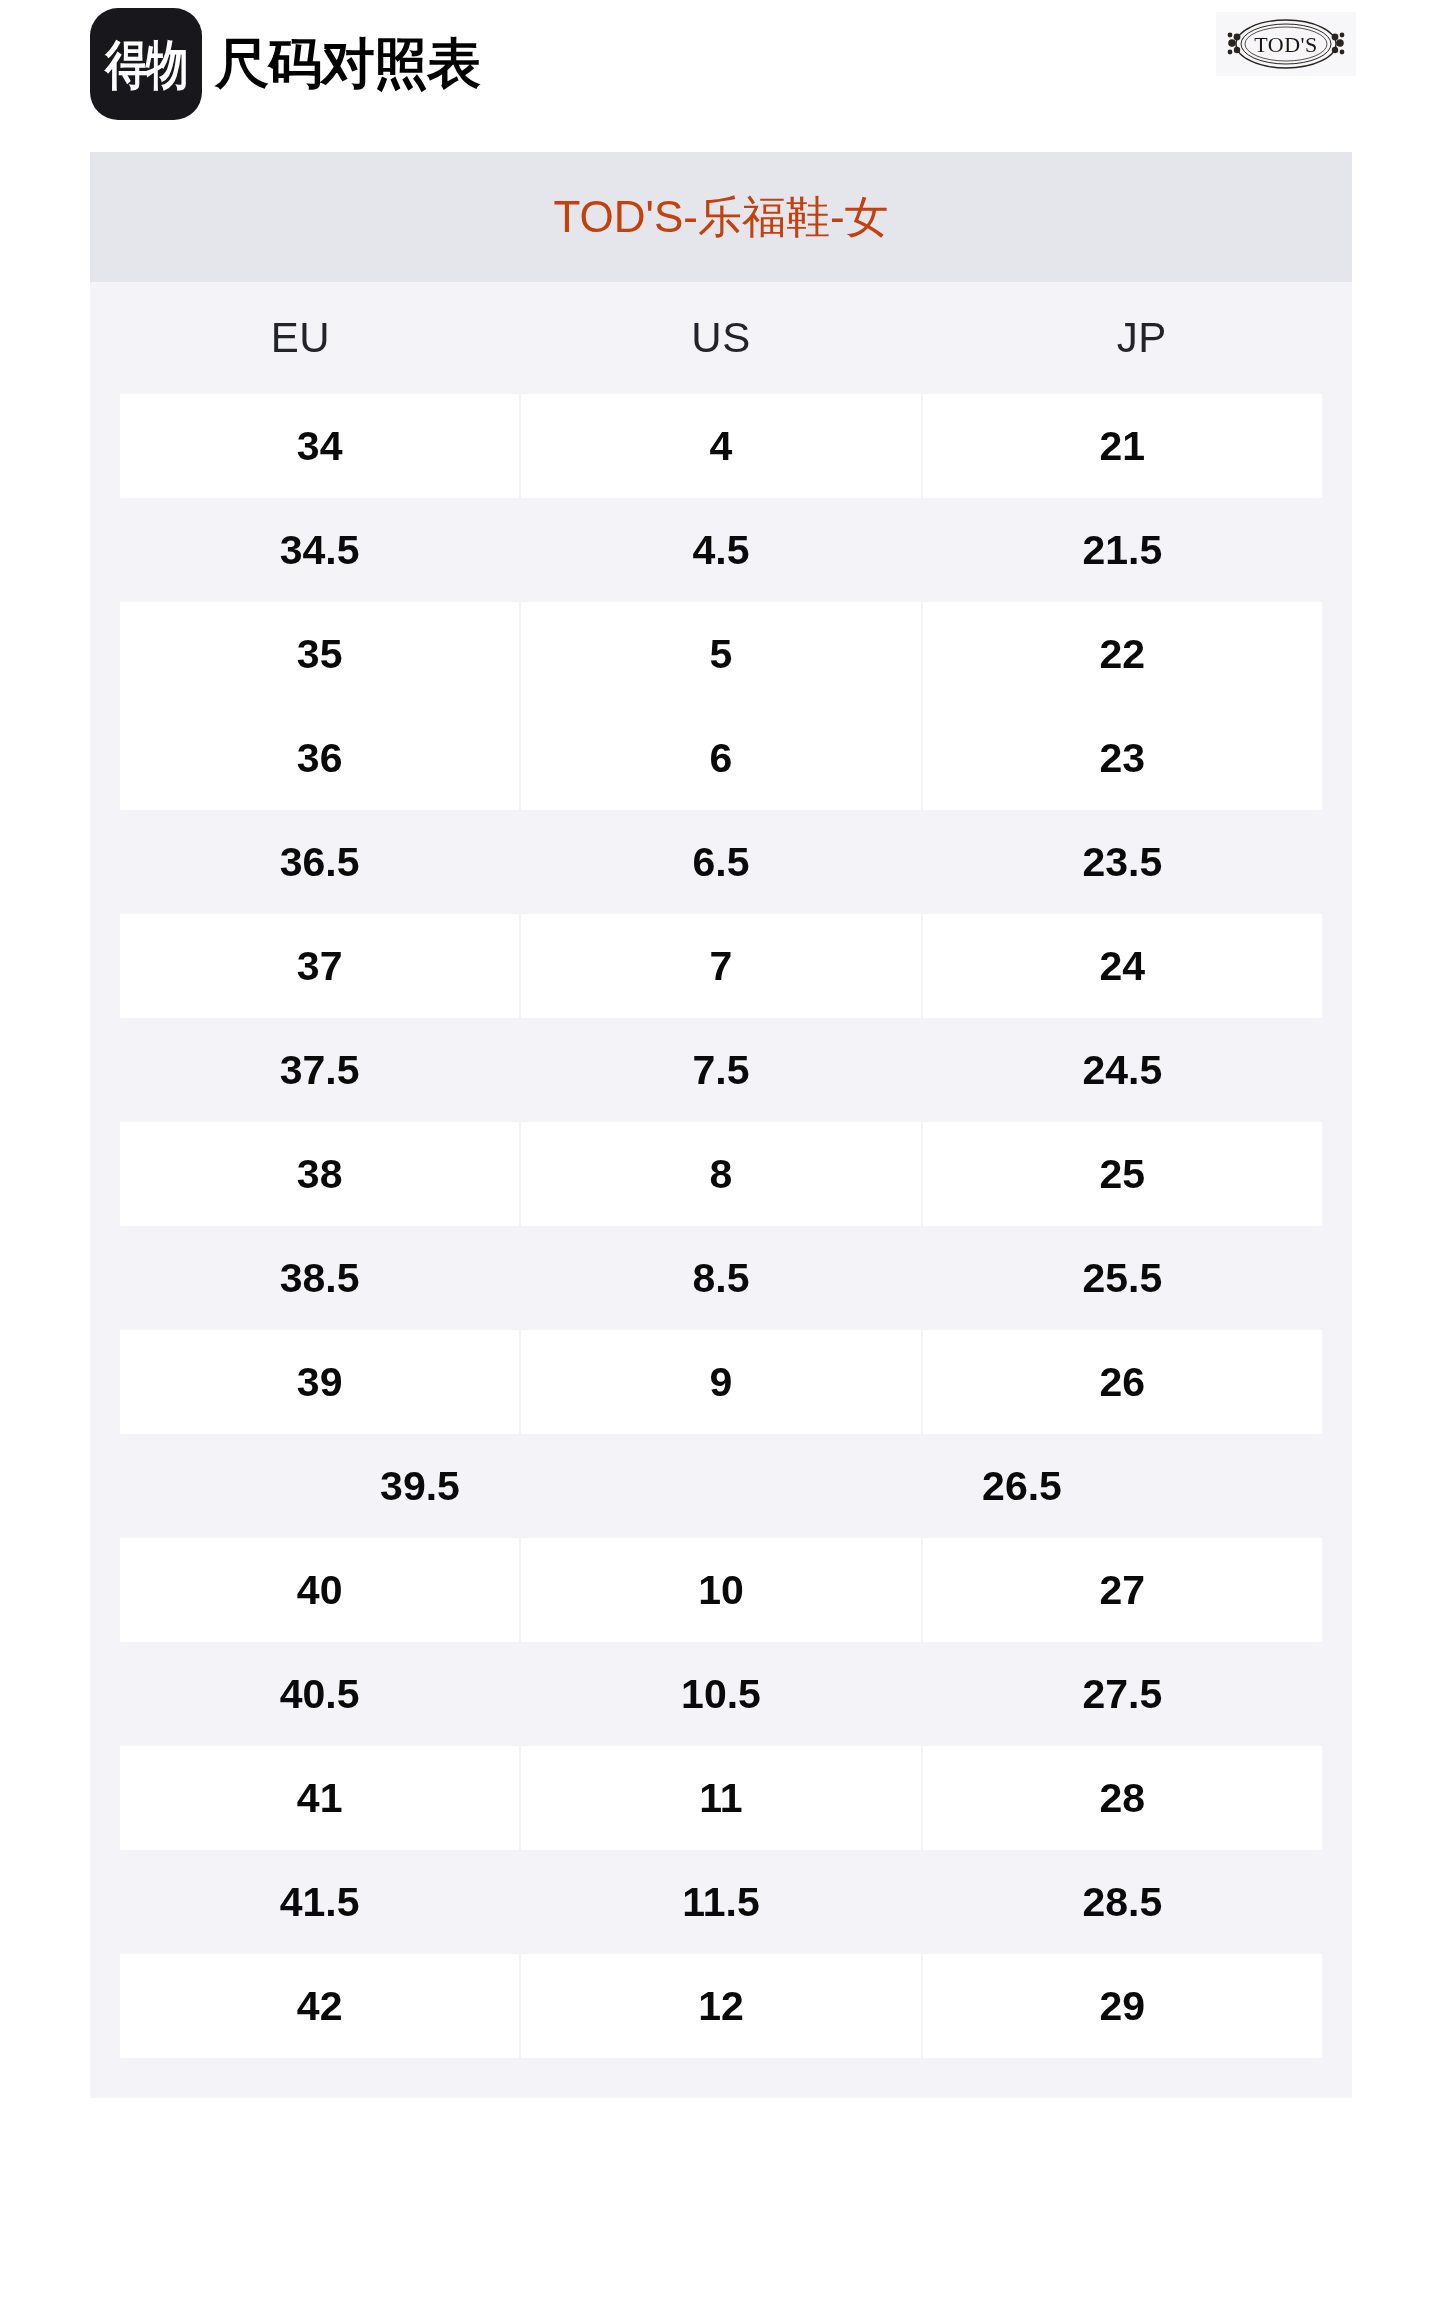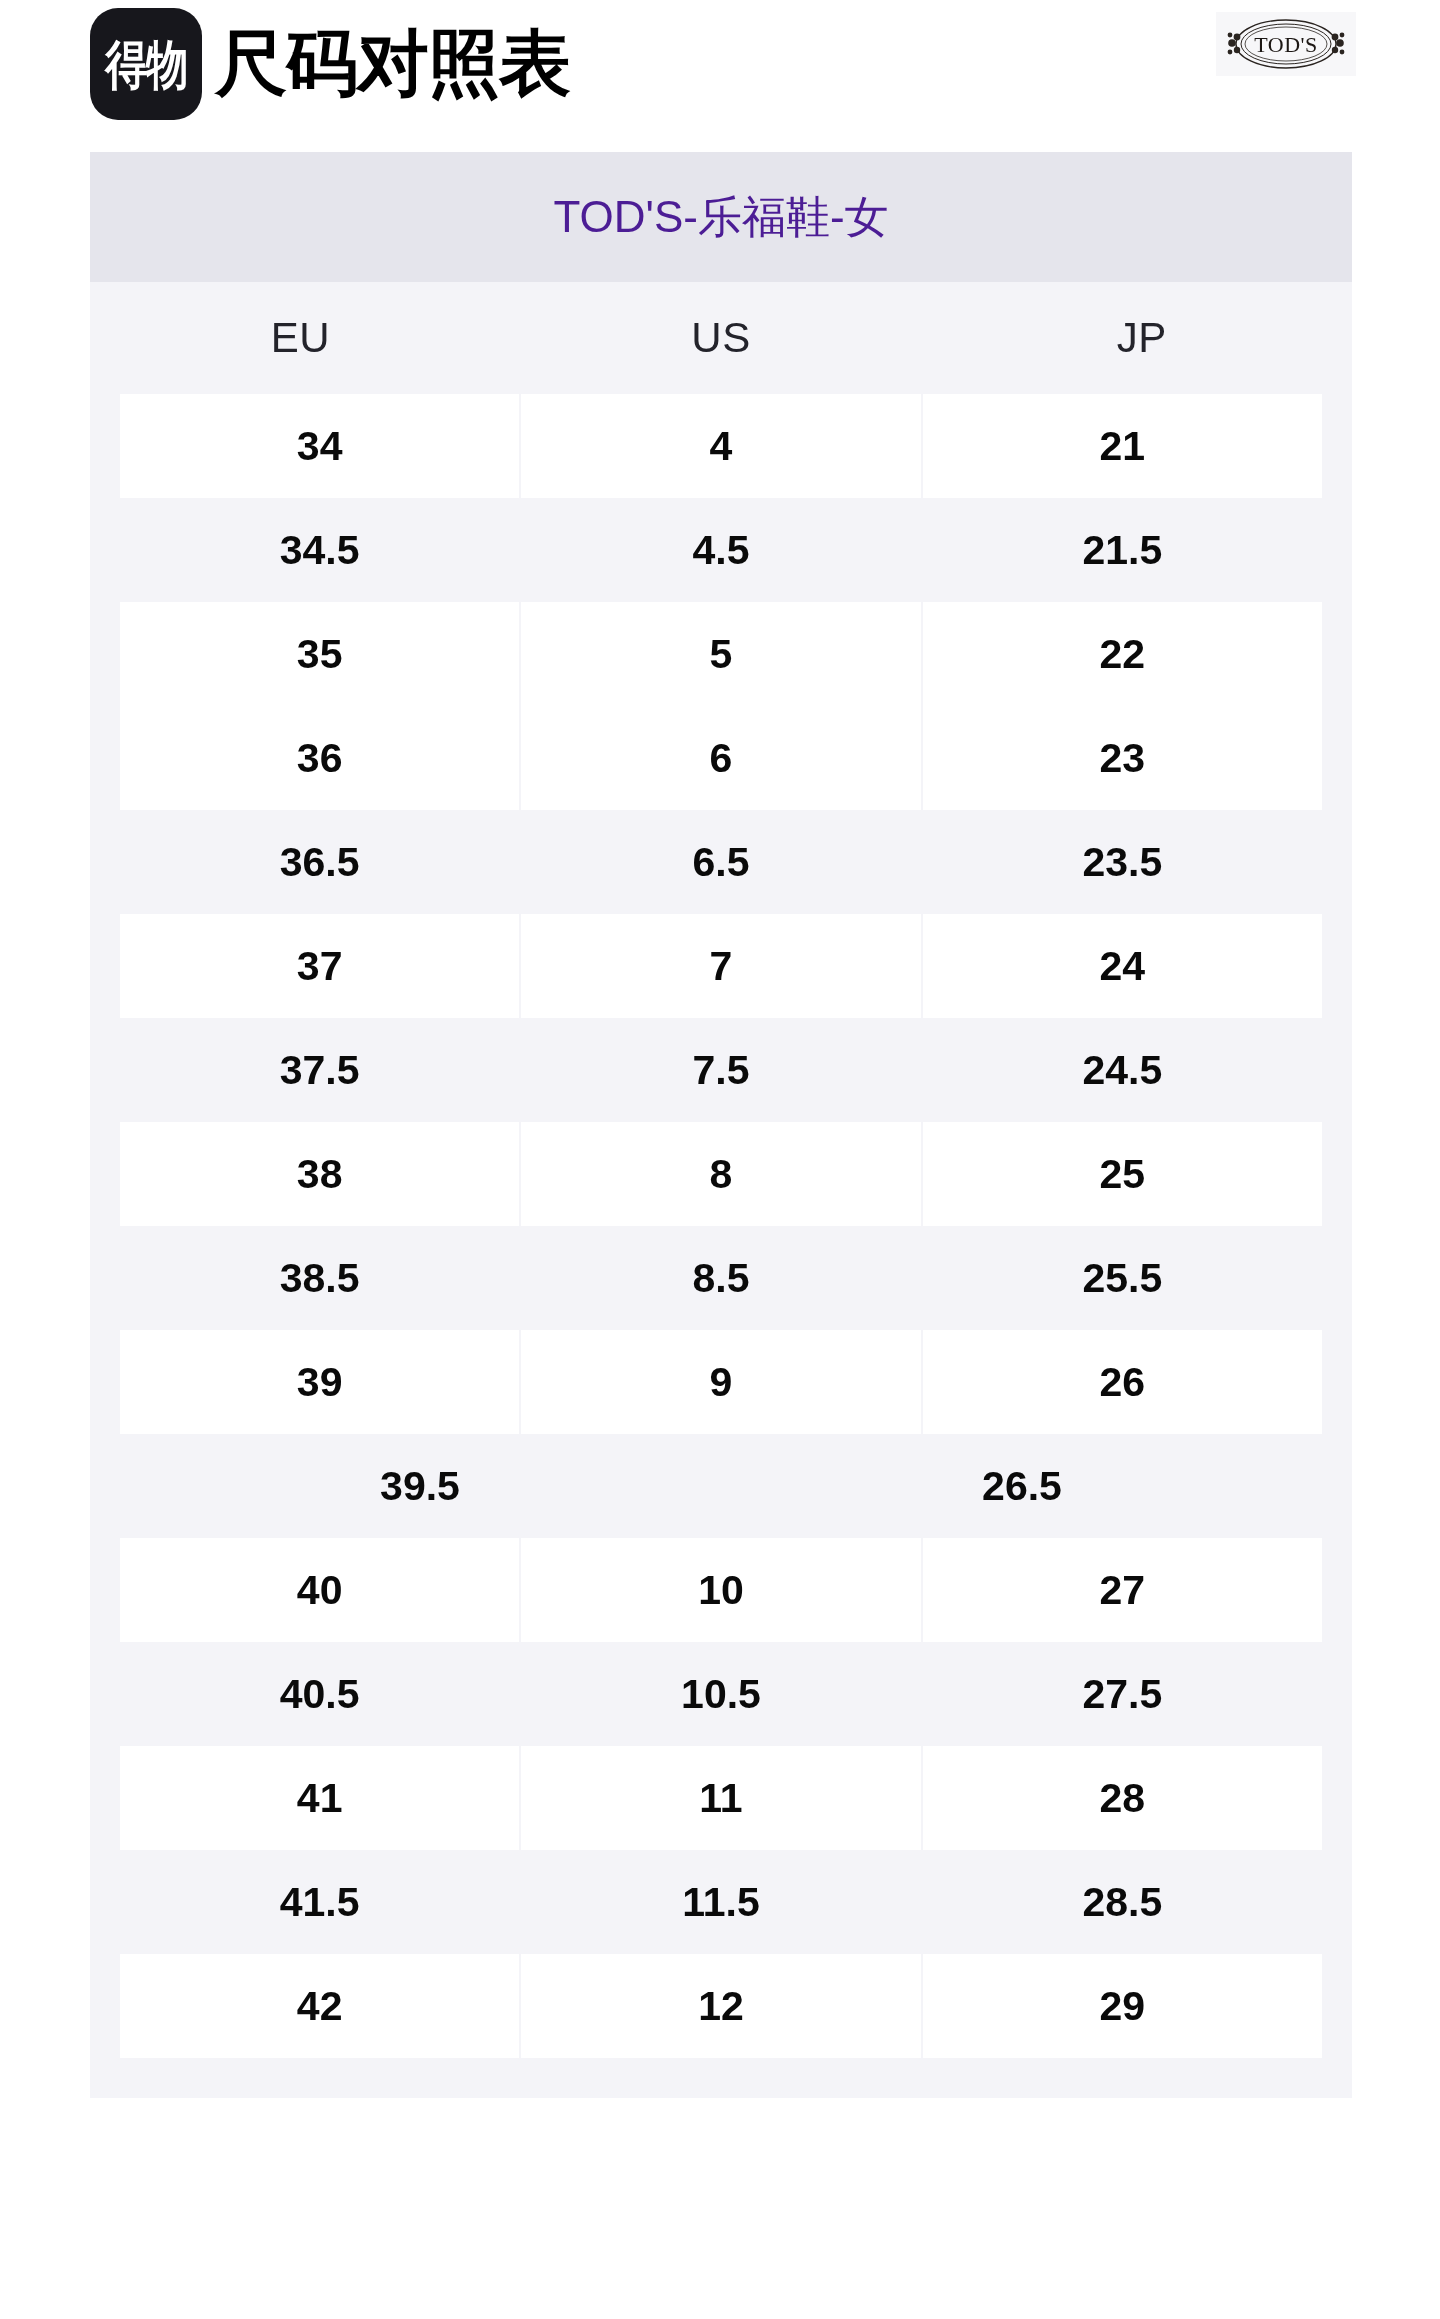--- a/index.html
+++ b/index.html
@@ -55,21 +55,21 @@
     white-space: nowrap;
   }
 
   .page-title {
     position: absolute;
     left: 215px;
     top: 8px;
     height: 112px;
     display: flex;
     align-items: center;
-    font-size: 72px;
+    font-size: 54px;
     font-weight: 700;
     color: #000000;
     letter-spacing: -1px;
     white-space: nowrap;
   }
 
   .brand-logo {
     position: absolute;
     right: 84px;
     top: 12px;
@@ -92,21 +92,21 @@
   }
 
   .card-title {
     height: 130px;
     background: #e5e5ec;
     display: flex;
     align-items: center;
     justify-content: center;
     font-size: 44px;
     font-weight: 400;
-    color: #4c1d95;
+    color: #c2410c;
     letter-spacing: 0px;
   }
 
   .table-wrap {
     background: #f4f4f8;
     padding: 0 0 40px 0;
   }
 
   .thead {
     display: flex;

